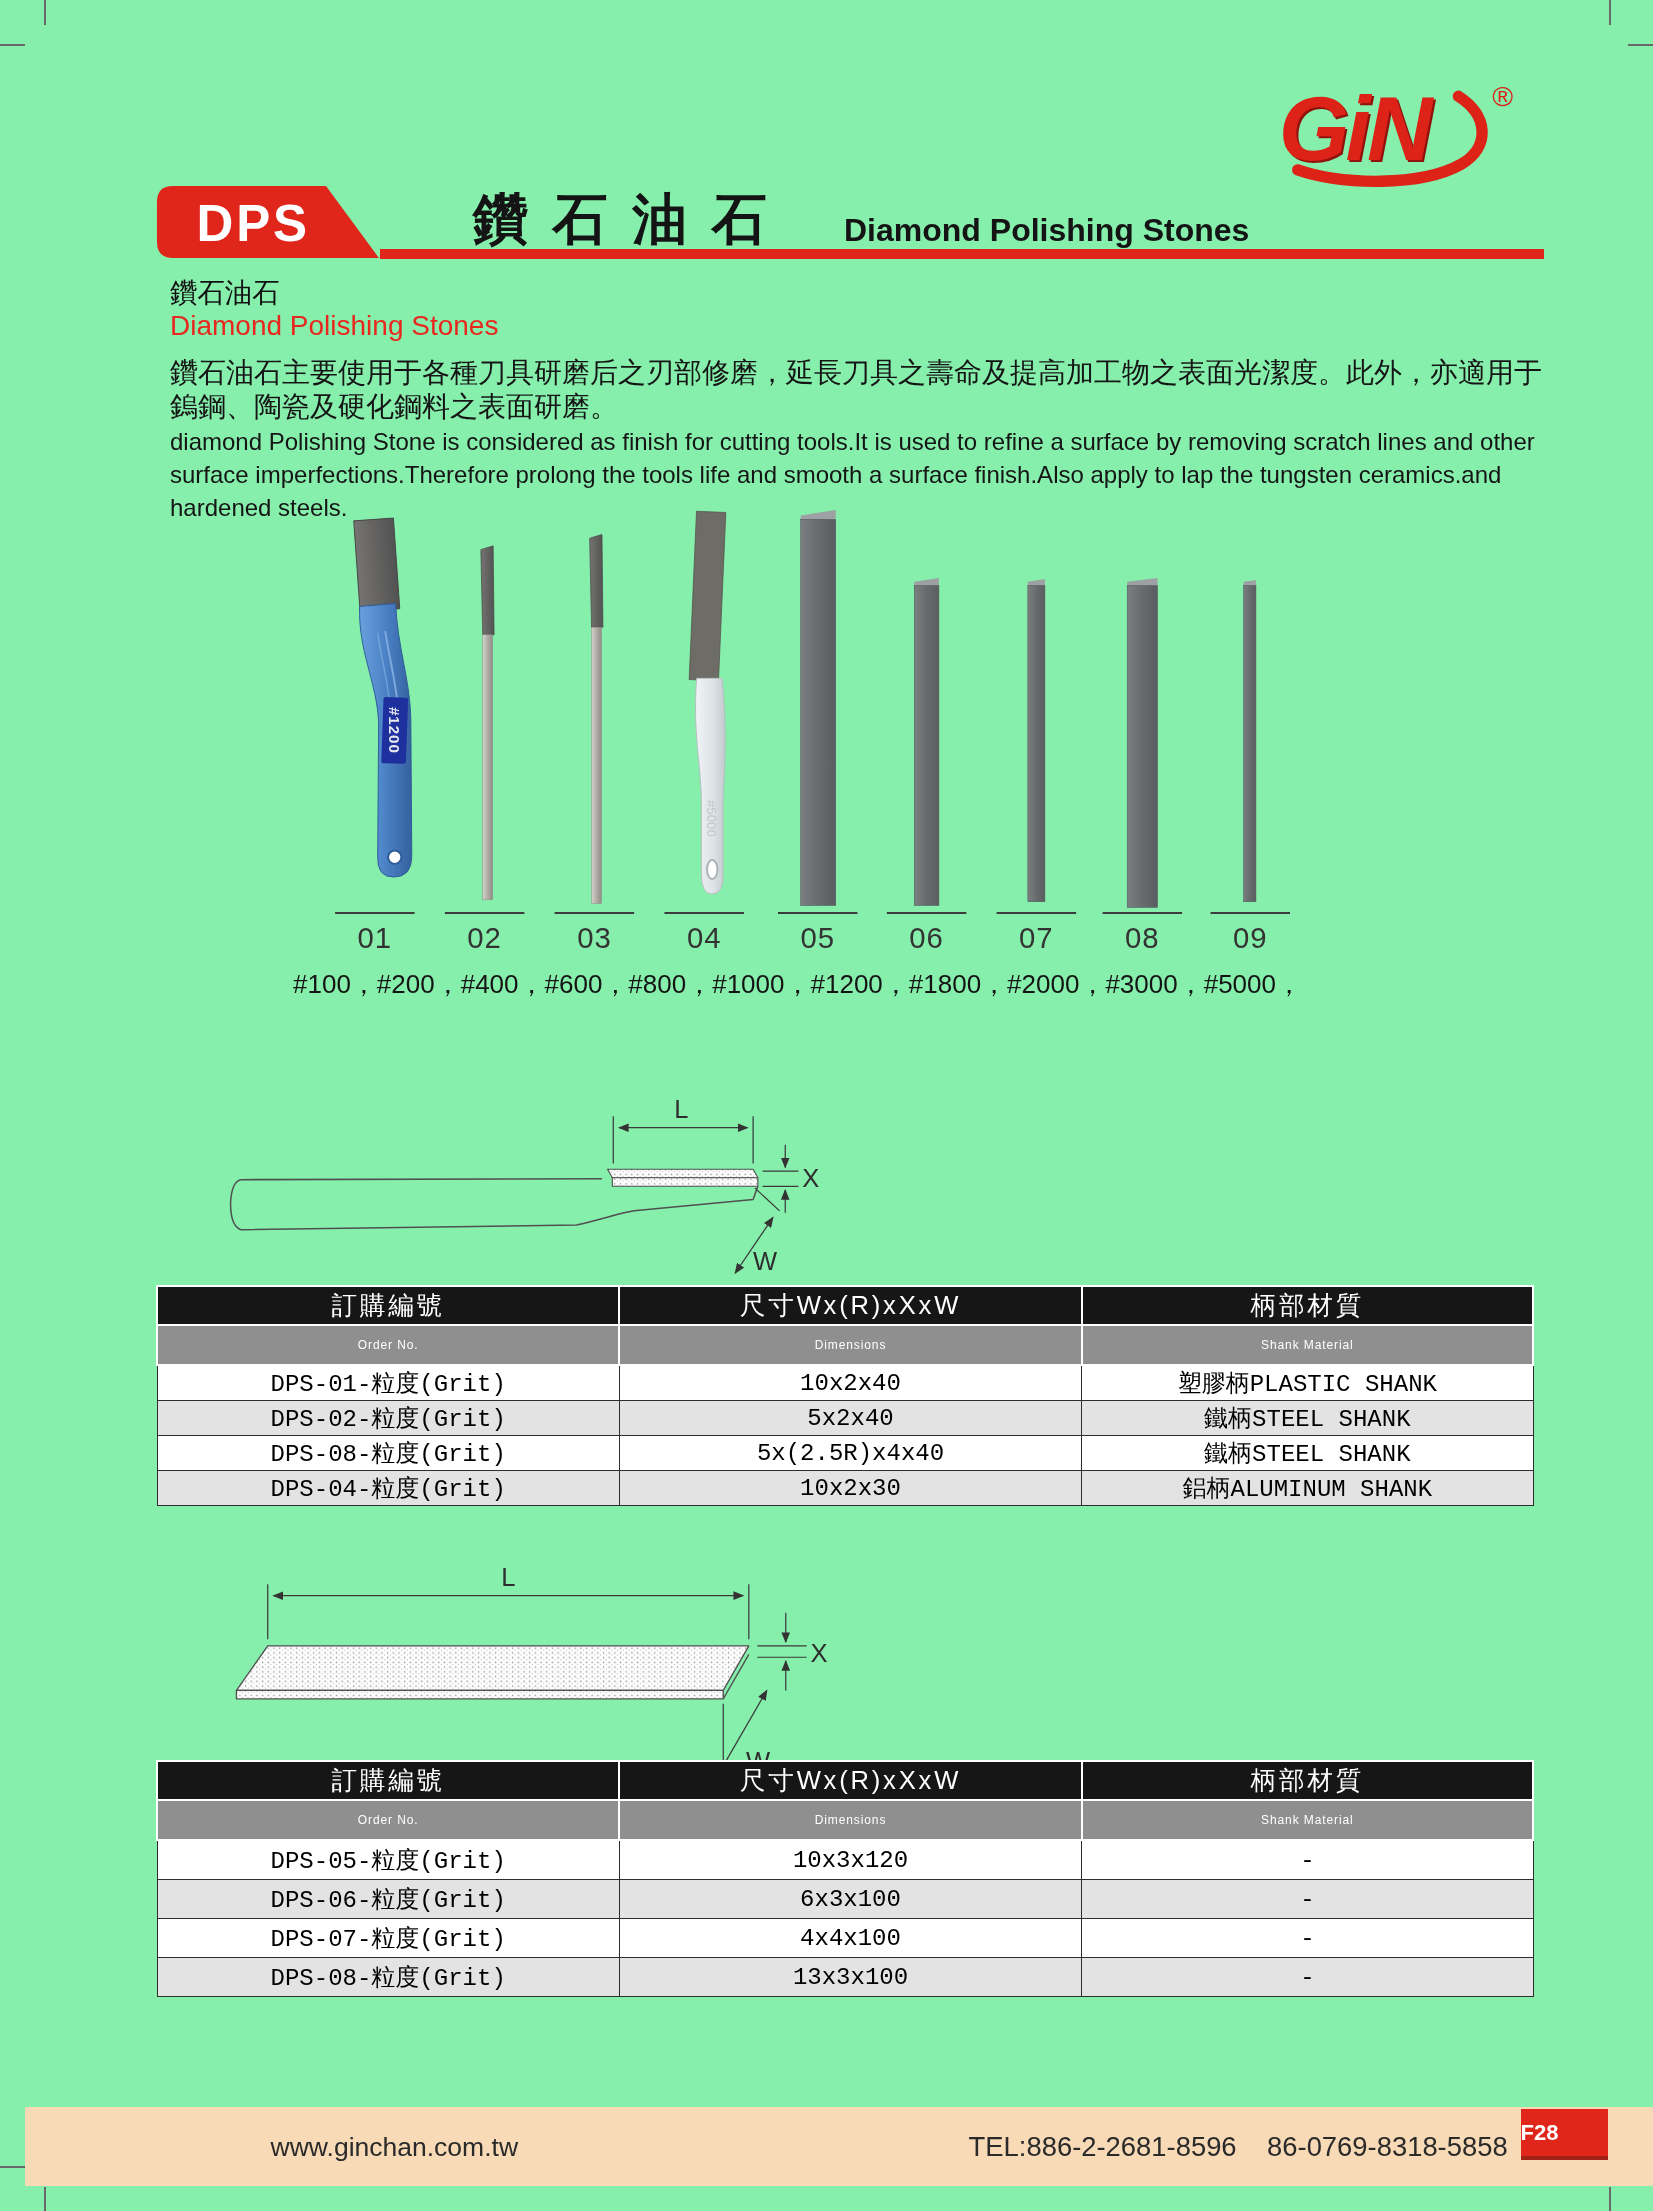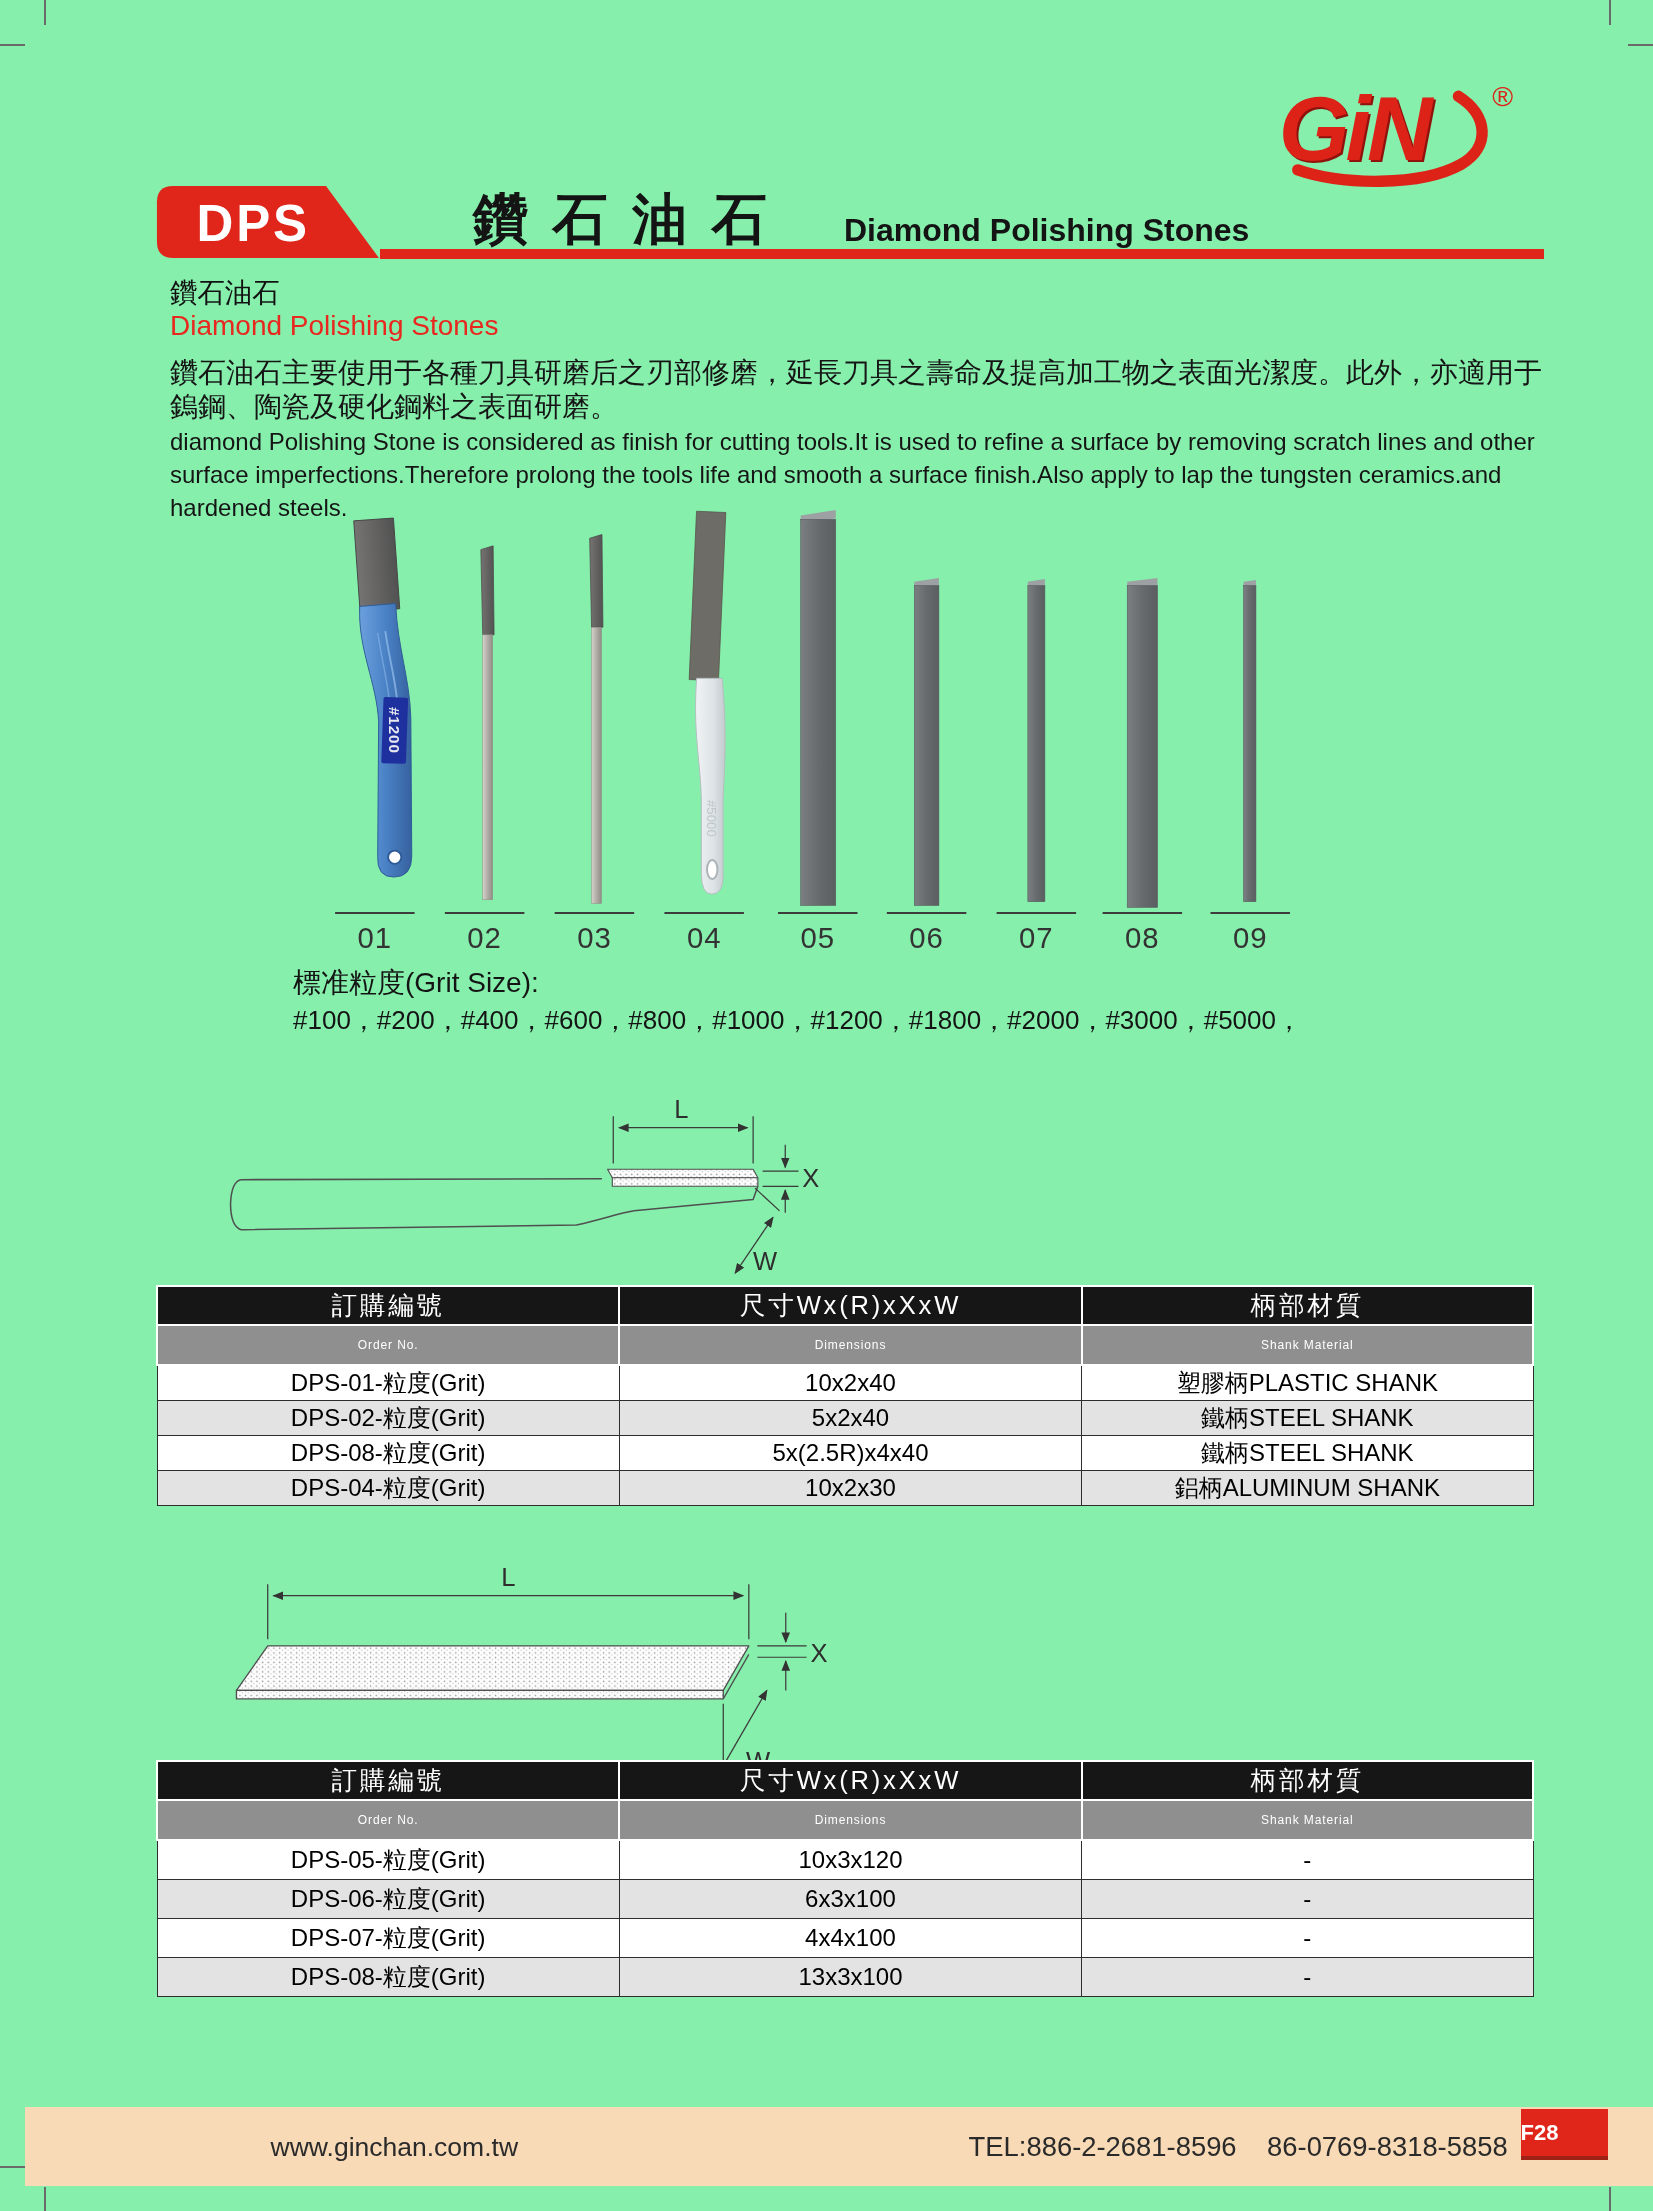--- a/index.html
+++ b/index.html
@@ -22,21 +22,21 @@
   .desc-en{top:425px;font-size:24px;line-height:33px;}
   
   .grit{position:absolute;left:293px;top:965px;color:#141414;white-space:nowrap;}
   .grit .t{font-size:28px;line-height:36px;}
   .grit .v{font-size:26px;line-height:38px;}
   
   table.order-table{position:absolute;left:156px;width:1378px;border-collapse:collapse;table-layout:fixed;}
   .order-table th{border:2.8px solid #fff;text-align:center;font-weight:normal;}
   .order-table tr.h1 th{background:#161616;color:#fff;font-size:25.6px;letter-spacing:2.8px;height:34px;}
   .order-table tr.h2 th{background:#8f8f8f;color:#fff;font-size:12px;height:36px;letter-spacing:0.9px;}
-  .order-table td{border:1.9px solid #2d2d2d;text-align:center;font-size:24px;color:#000;background:#fff;}
+  .order-table td{border:1.9px solid #2d2d2d;text-align:center;font-size:24px;color:#000;background:#fff;font-family:Liberation Mono, monospace;}
   #table1{top:1285px;} #table1 td{height:32px;}
   #table2{top:1760px;} #table2 td{height:36px;}
   .order-table tr.alt td{background:#e3e3e3;}
   
   .footer{position:absolute;left:24.6px;right:0;top:2107px;height:79px;background:#f8dab6;}
   .footer .site{position:absolute;left:246px;top:24.6px;font-size:26.5px;color:#2a2a2a;}
   .footer .tel{position:absolute;left:944px;top:24px;font-size:27.4px;color:#2a2a2a;white-space:pre;}
   .footer .badge{position:absolute;left:1496px;top:1.9px;width:87px;height:47px;line-height:47px;
                  text-align:left;background:#e0261b;color:#fff;font-size:22px;font-weight:bold;
                  border-bottom:4.7px solid #a02116;}
@@ -169,21 +169,20 @@
       <text x="444" y="467">04</text>
       <text x="564" y="467">05</text>
       <text x="679" y="467">06</text>
       <text x="795" y="467">07</text>
       <text x="907" y="467">08</text>
       <text x="1021" y="467">09</text>
     </g>
   </svg>
 
   <div class="grit">
-    <div class="t">標准粒度(Grit Size):</div>
     <div class="v">#100，#200，#400，#600，#800，#1000，#1200，#1800，#2000，#3000，#5000，</div>
   </div>
 
   <svg class="abs" style="left:227px;top:1088px;" width="644" height="189" viewBox="0 0 680 200">
     <defs>
       <pattern id="d1dots" width="6" height="5" patternUnits="userSpaceOnUse">
         <rect width="6" height="5" fill="#fefefe"></rect>
         <circle cx="1.6" cy="1.4" r="0.85" fill="#9a9a9a"></circle>
           <circle cx="4.4" cy="3.6" r="0.7" fill="#b2b2b2"></circle>
       </pattern>

